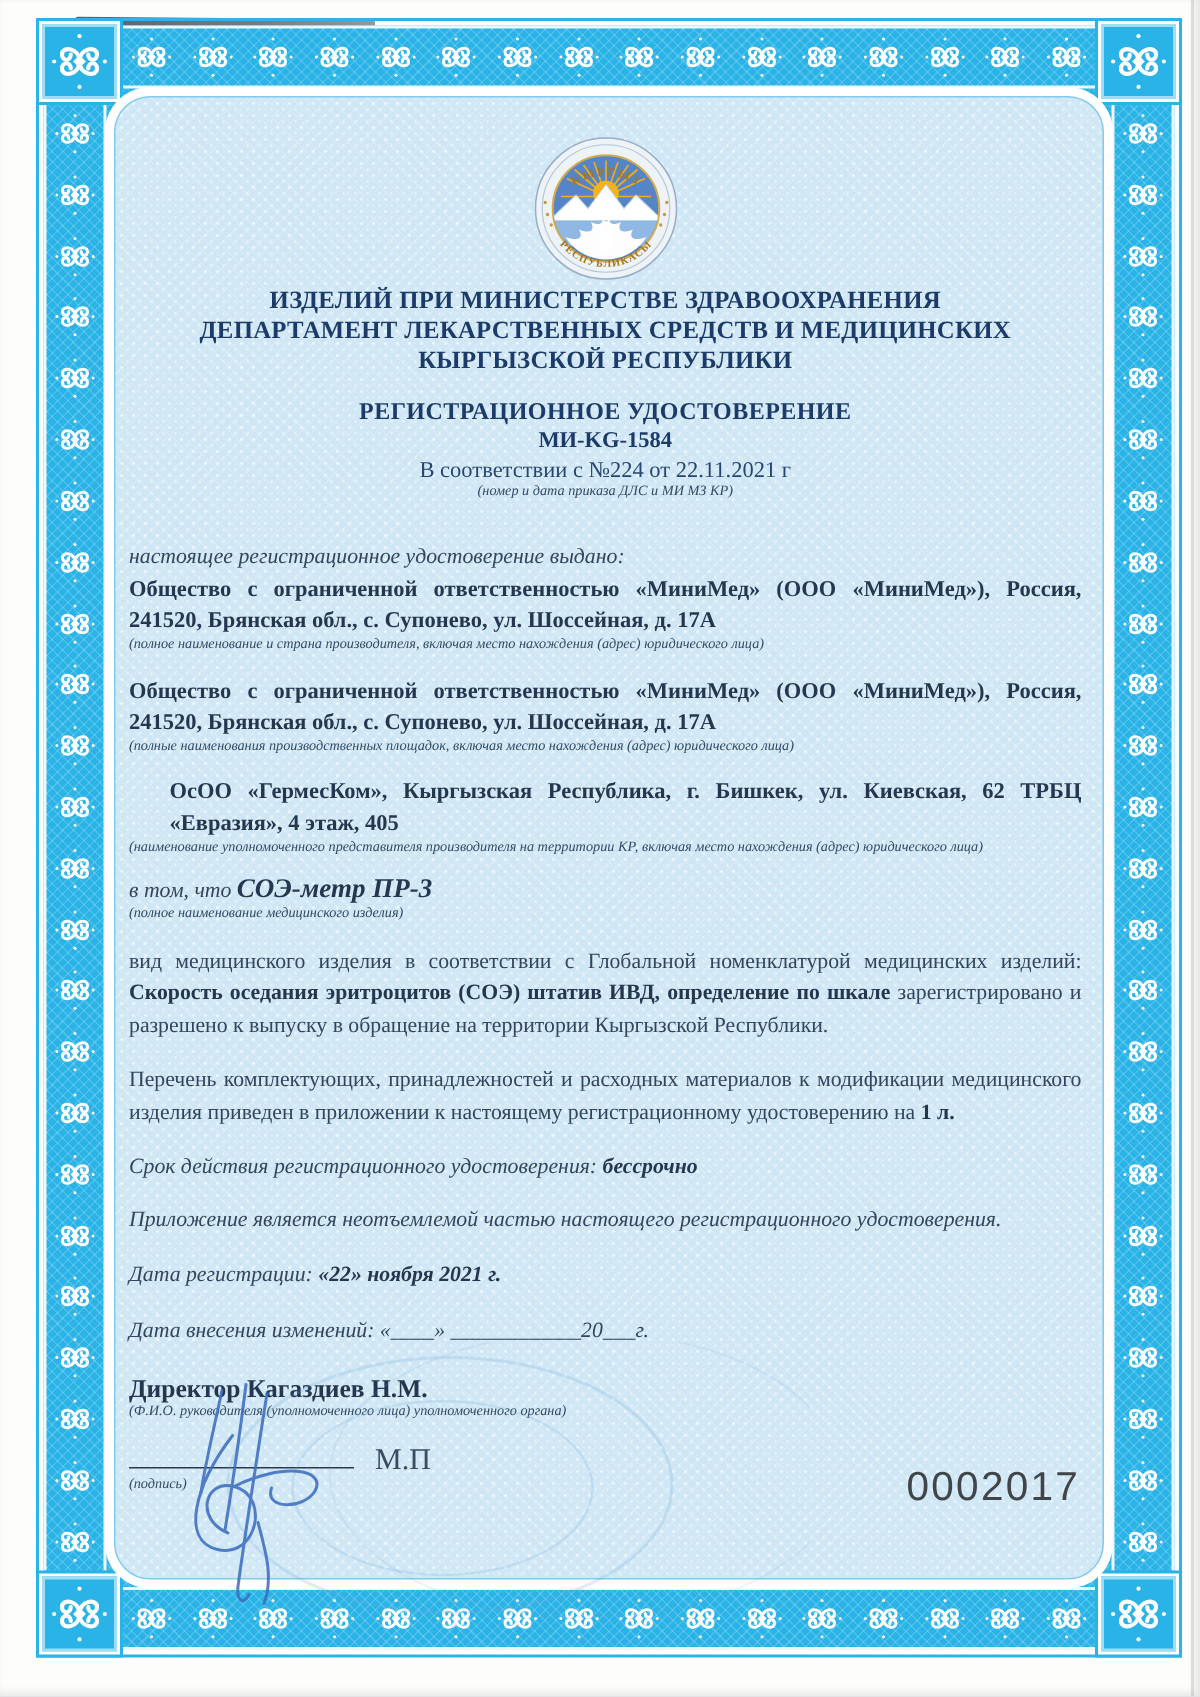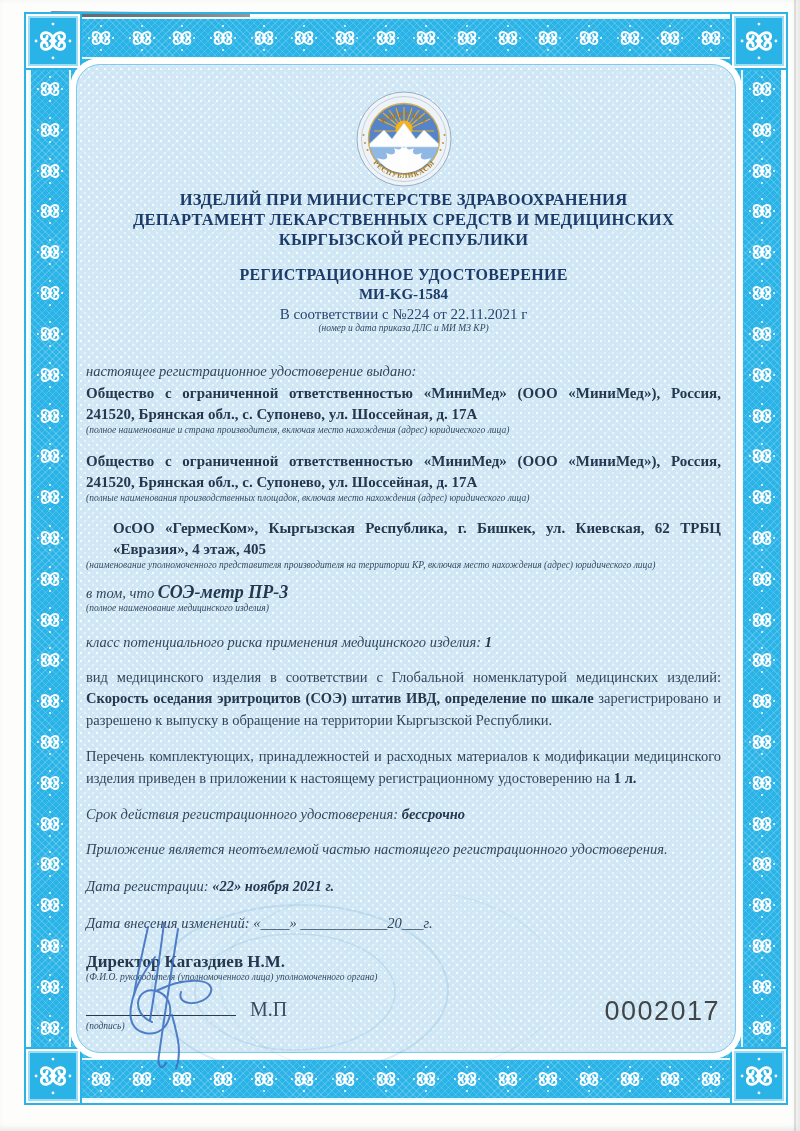--- a/index.html
+++ b/index.html
@@ -53,21 +53,21 @@
   .mt-lab{margin-top:26px;}
   .para{ text-align:justify;font-weight:bold;color:#24374f;font-size:15px;line-height:21px;margin-top:2px;}
   .sp16{margin-top:15px;} .sp14{margin-top:13px;margin-left:27px;} .sp18{margin-top:17px;}
   .device{margin-top:11px;}
   .device .b{font-size:18px;}
   .just{text-align:justify;font-weight:normal;color:#32455c;font-size:14.5px;line-height:21.5px;}
   .dir{margin-top:19px;font-weight:bold;color:#24374f;font-size:17px;}
   .sigrow{margin-top:14px;color:#32455c;font-size:20px;}
   .sig-line{display:inline-block;width:150px;border-bottom:1.2px solid #2c3a4a;height:14px;}
   .mp{margin-left:14px;color:#3a4c61;}
-  .serial{position:absolute;right:80px;top:996px;font-family:"Liberation Sans",sans-serif;
+  .serial{position:absolute;right:80px;top:976px;font-family:"Liberation Sans",sans-serif;
           font-size:27px;color:#404549;letter-spacing:1.5px;}
   .overlay{position:absolute;left:60px;top:895px;width:480px;height:200px;pointer-events:none;}
 </style>
 </head>
 <body>
 
 <div class="page">
   <div class="staple"></div>
   <div class="paper-edge"></div>
 
@@ -1251,21 +1251,20 @@
 
       <p class="para sp16">Общество с ограниченной ответственностью «МиниМед» (ООО «МиниМед»), Россия, 241520, Брянская обл., с. Супонево, ул. Шоссейная, д. 17А</p>
       <p class="cap">(полные наименования производственных площадок, включая место нахождения (адрес) юридического лица)</p>
 
       <p class="para sp14">ОсОО «ГермесКом», Кыргызская Республика, г. Бишкек, ул. Киевская, 62 ТРБЦ «Евразия», 4 этаж, 405</p>
       <p class="cap">(наименование уполномоченного представителя производителя на территории КР, включая место нахождения (адрес) юридического лица)</p>
 
       <p class="body-txt device"><span>в том, что </span><span class="b">СОЭ-метр ПР-3</span></p>
       <p class="cap">(полное наименование медицинского изделия)</p>
 
-      <p class="body-txt sp18"><span>класс потенциального риска применения медицинского изделия: </span><span class="b">1</span></p>
 
       <p class="just sp16"><span>вид медицинского изделия в соответствии с Глобальной номенклатурой медицинских изделий: </span><span class="b">Скорость оседания эритроцитов (СОЭ) штатив ИВД, определение по шкале</span><span> зарегистрировано и разрешено к выпуску в обращение на территории Кыргызской Республики.</span></p>
 
       <p class="just sp16"><span>Перечень комплектующих, принадлежностей и расходных материалов к модификации медицинского изделия приведен в приложении к настоящему регистрационному удостоверению на </span><span class="b">1 л.</span></p>
 
       <p class="body-txt sp16"><span>Срок действия регистрационного удостоверения: </span><span class="b">бессрочно</span></p>
 
       <p class="body-txt sp16">Приложение является неотъемлемой частью настоящего регистрационного удостоверения.</p>
 
       <p class="body-txt sp18"><span>Дата регистрации: </span><span class="b">«22» ноября 2021 г.</span></p>

